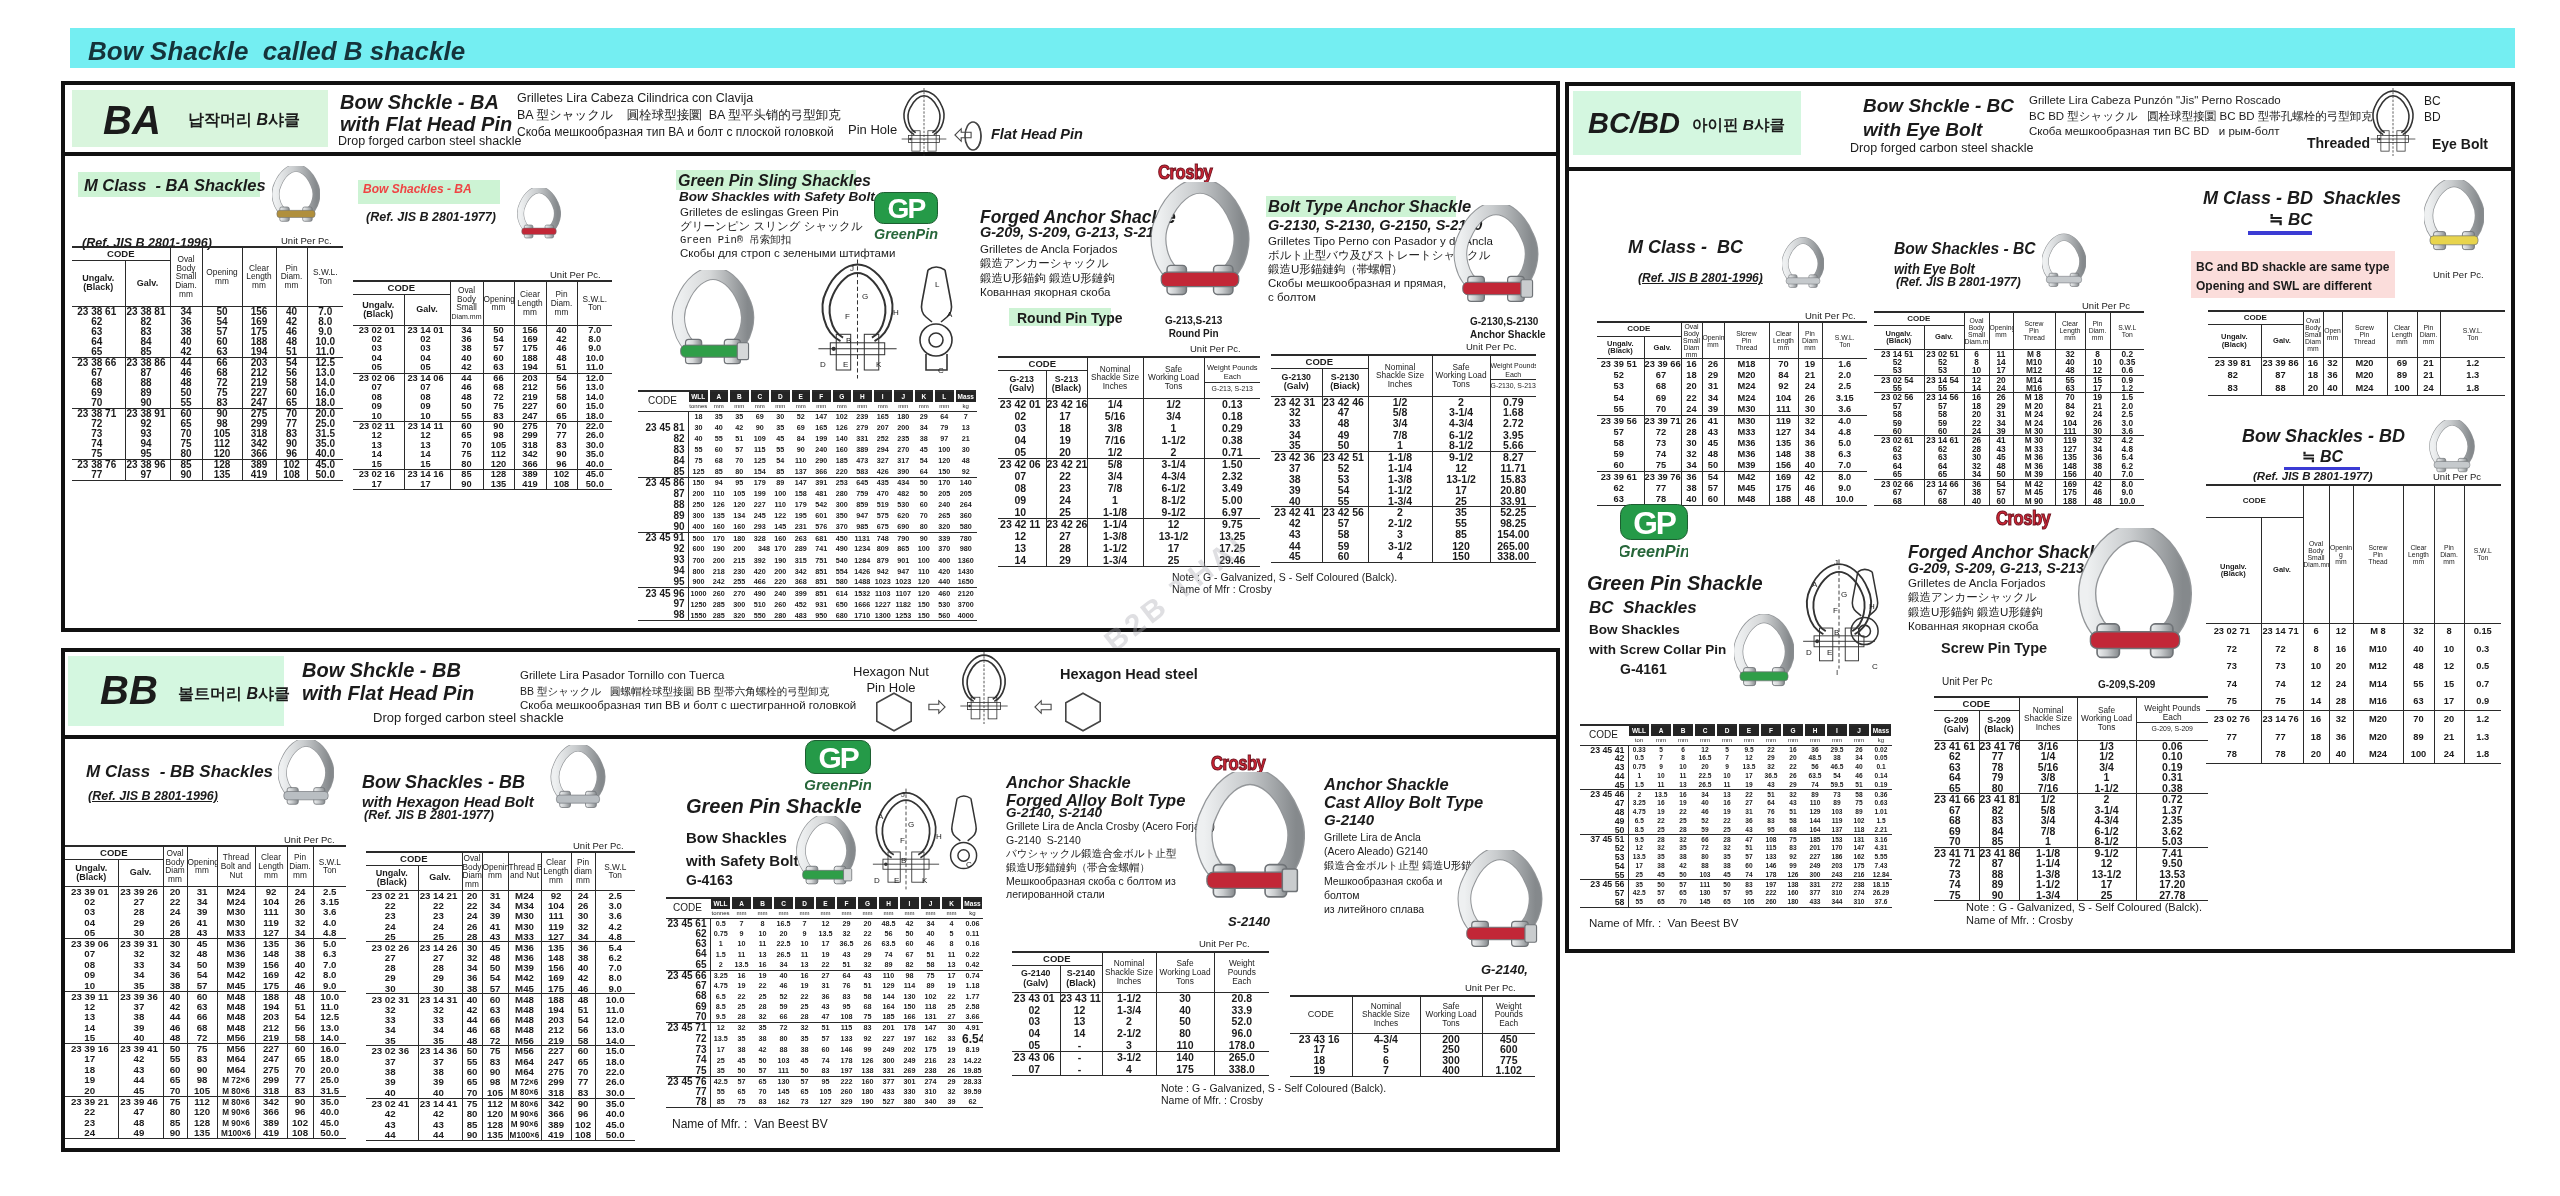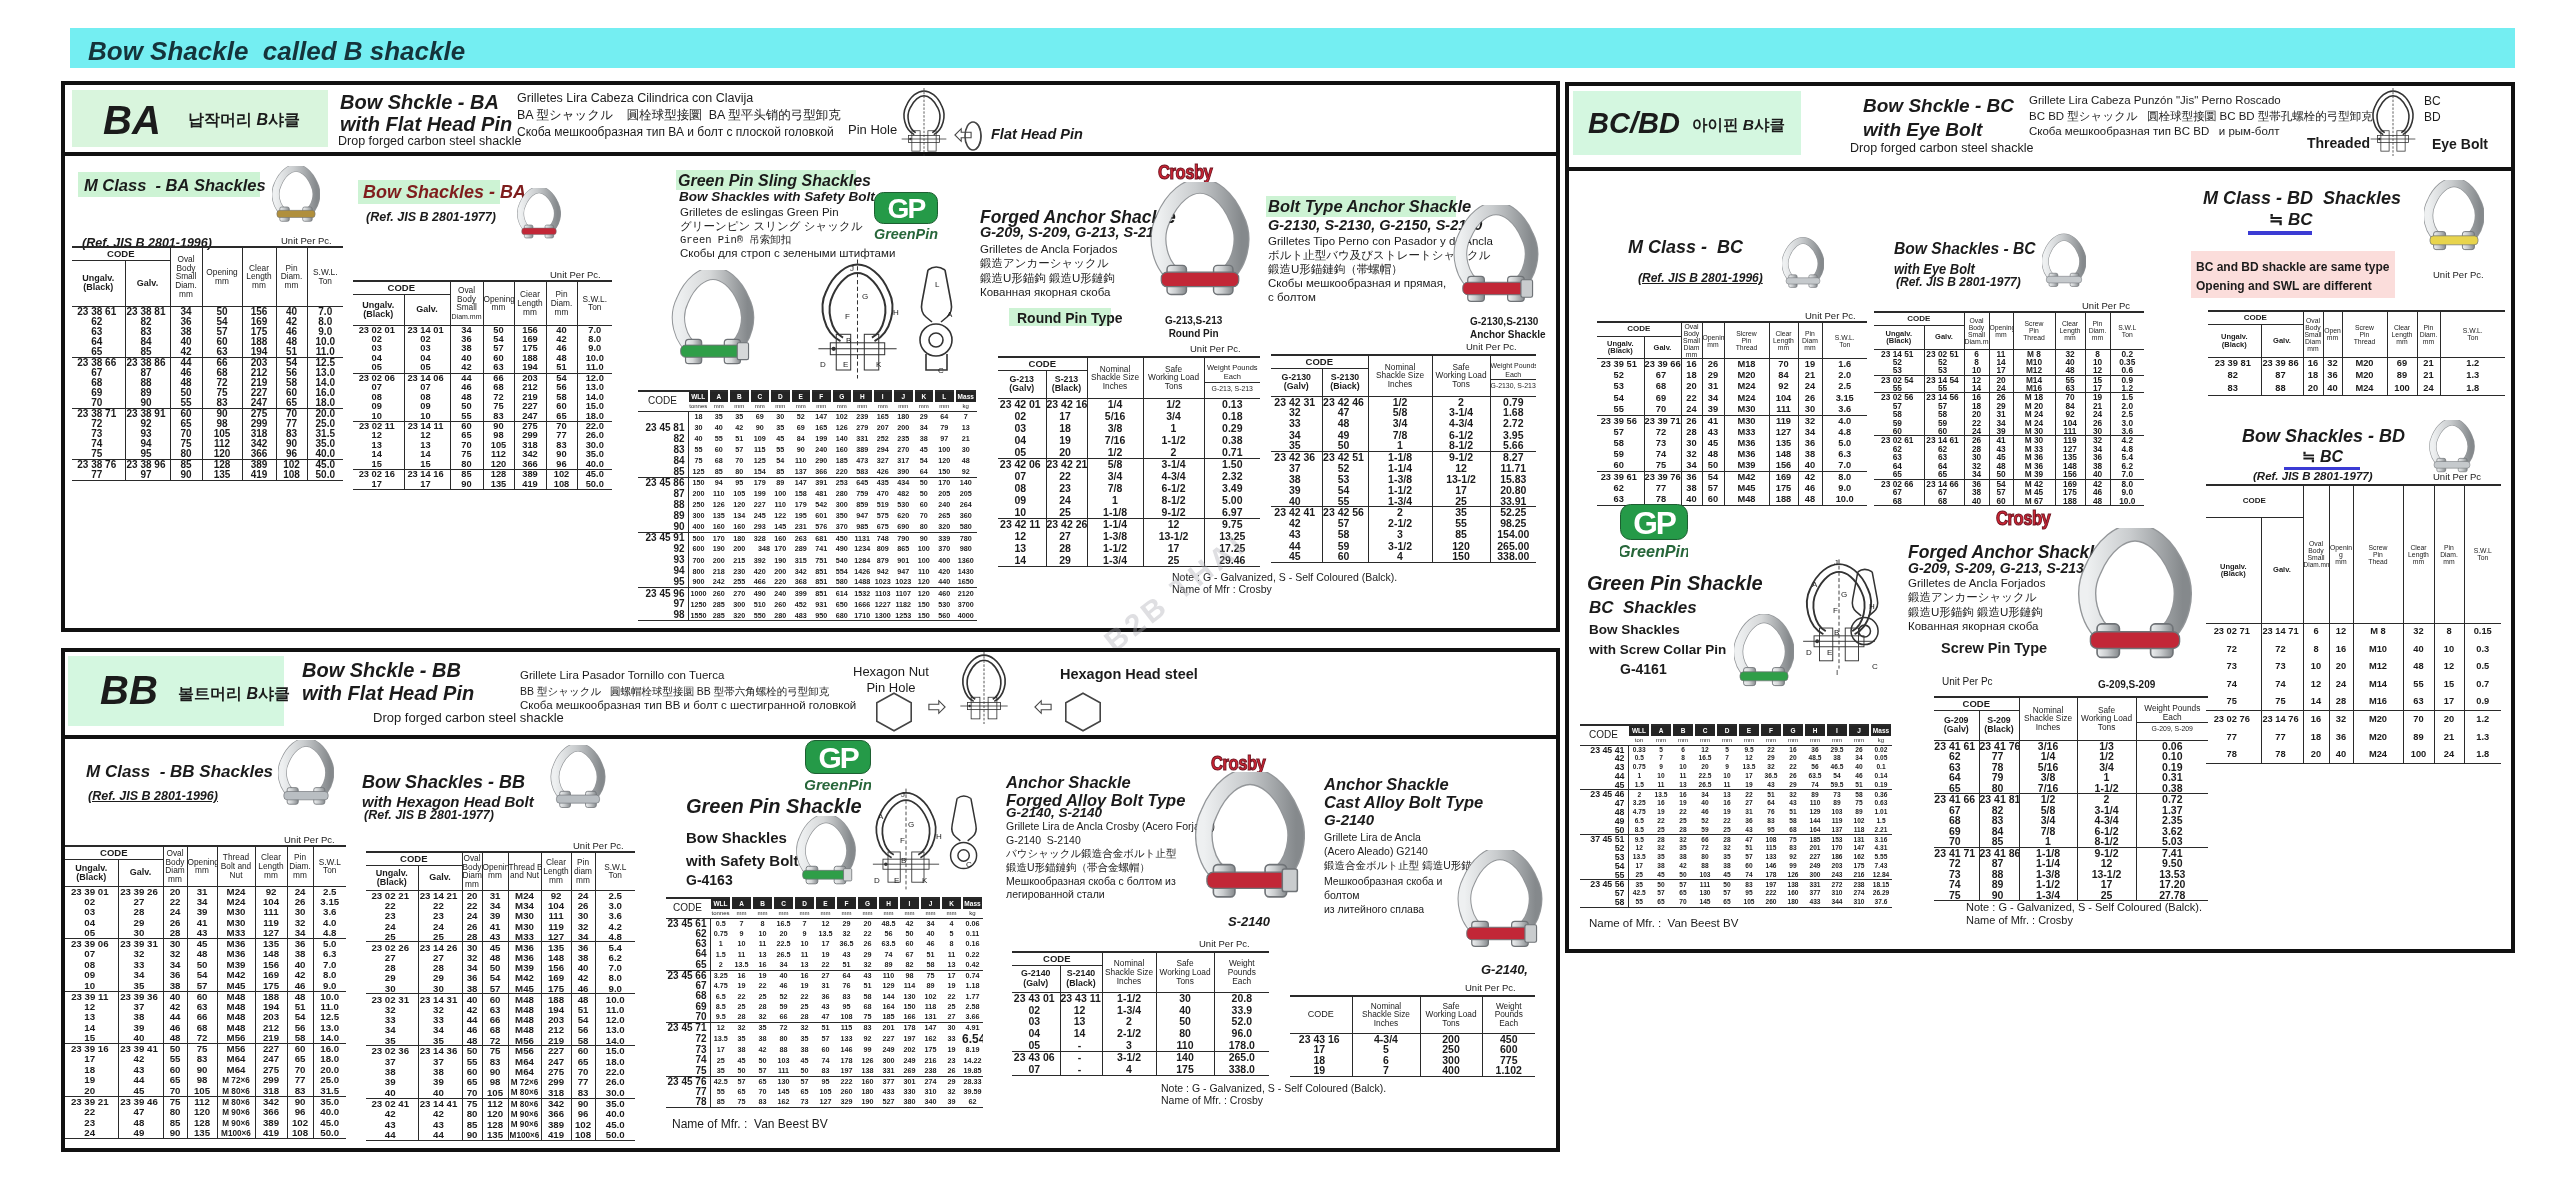--- a/index.html
+++ b/index.html
@@ -267,21 +267,21 @@
           <td class="vl ">50.0</td>
         </tr>
         <tr style="height:0;">
           <td colspan="7" class="gt"></td>
         </tr>
       </tbody>
     </table>
   </div>
 
 <div class="gbox" style="left:358px;top:180px;width:142px;height:24px;background:#cdf3d4;"></div>
-<div class="abs" style="left:363px;top:182px;font-size:18px;font-weight:bold;font-style:italic;color:#7f1d1d;letter-spacing:normal;line-height:1.18;text-align:right;">Bow Shackles - BA</div>
+<div class="abs" style="left:363px;top:182px;font-size:12px;font-weight:bold;font-style:italic;color:#ef4444;letter-spacing:normal;line-height:1.18;text-align:right;">Bow Shackles - BA</div>
 
 <div class="abs" style="left:366px;top:210px;font-size:12.5px;font-weight:bold;font-style:italic;color:#1b1b1b;letter-spacing:normal;line-height:1.18;">(Ref. JIS B 2801-1977)</div>
 
 <svg class="abs" style="left:517px;top:188px;" width="44" height="56" viewBox="0 0 100 130">
     <defs>
       <linearGradient id="g517188" x1="0" y1="0" x2="1" y2="0">
         <stop offset="0" stop-color="#eef0f1"></stop>
         <stop offset="0.45" stop-color="#c9ccce"></stop>
         <stop offset="1" stop-color="#85898c"></stop>
       </linearGradient>
@@ -2908,21 +2908,21 @@
           <td class="vl ">M 45</td>
           <td class="vl ">175</td>
           <td class="vl ">46</td>
           <td class="vl ">9.0</td>
         </tr>
         <tr style="height:8.55px;">
           <td class="codecell">68</td>
           <td class="vl codecell">68</td>
           <td class="vl ">40</td>
           <td class="vl ">60</td>
-          <td class="vl ">M 67</td>
+          <td class="vl ">M 90</td>
           <td class="vl ">188</td>
           <td class="vl ">48</td>
           <td class="vl ">10.0</td>
         </tr>
         <tr style="height:0;">
           <td colspan="8" class="gt"></td>
         </tr>
       </tbody>
     </table>
   </div>

